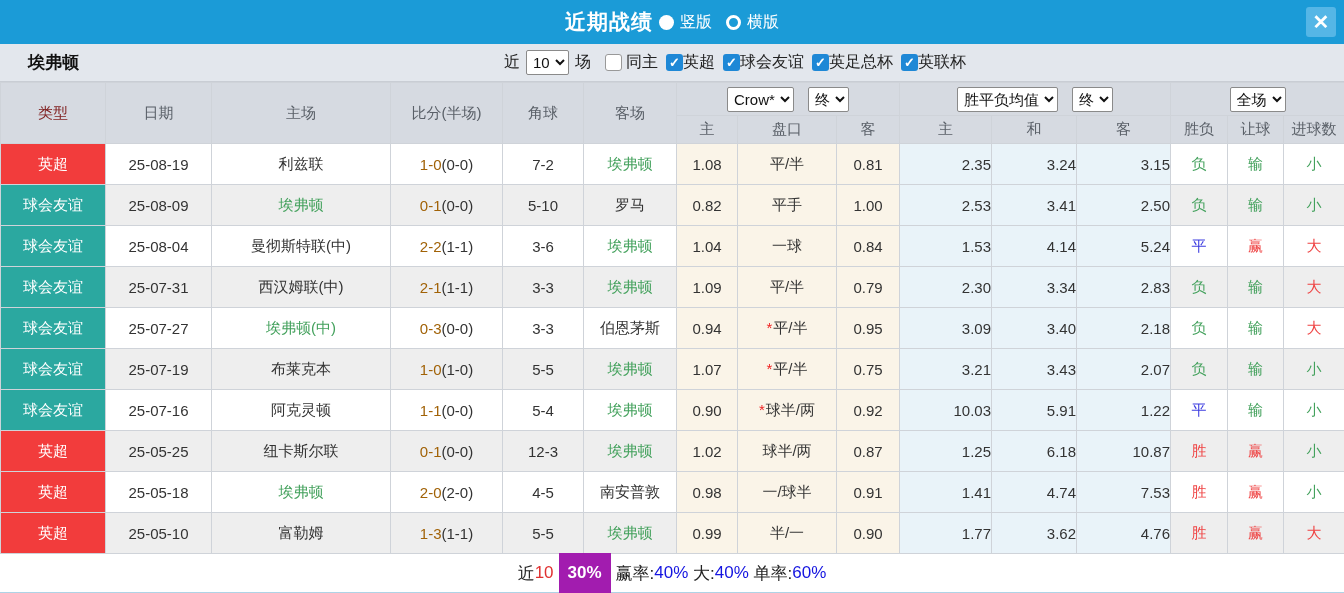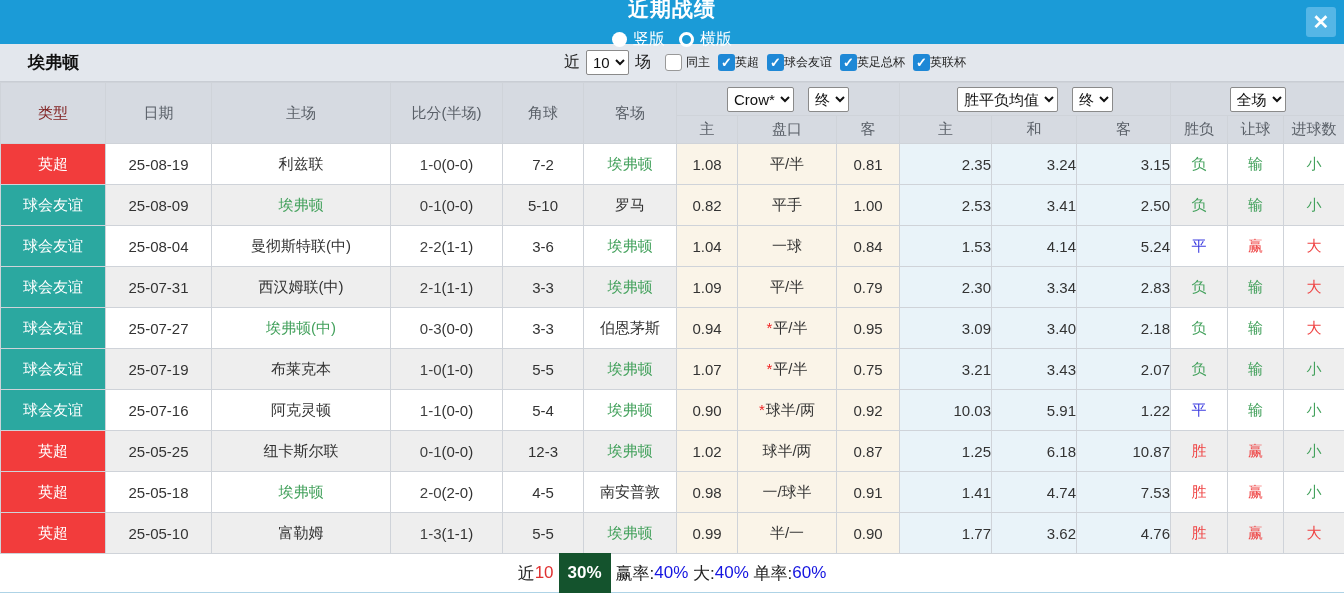--- a/index.html
+++ b/index.html
@@ -4,21 +4,21 @@
 <style>
   * { margin:0; padding:0; box-sizing:border-box; }
   body {
     width:1344px; height:593px; overflow:hidden;
     font-family:"Liberation Sans", sans-serif;
     background:#fff; color:#333;
   }
   
   .titlebar {
     height:44px; background:#1b9bd7; position:relative;
-    display:flex; align-items:center; justify-content:center; gap:6px;flex-direction:column;
+    display:flex; align-items:center; justify-content:center; gap:6px;
   }
   .titlebar .title { color:#fff; font-size:21px; font-weight:bold; letter-spacing:1px; }
   .radio-group { display:flex; align-items:flex-start; gap:14px; }
   .radio-item { display:flex; align-items:center; gap:6px; cursor:pointer; }
   .radio-dot { width:15px; height:15px; border-radius:50%; }
   .radio-dot.selected { background:#fff; }
   .radio-dot.unselected { background:transparent; border:3px solid #fff; }
   .radio-label { color:#fff; font-size:16px; }
   .close-btn {
     position:absolute; right:8px; top:7px; width:30px; height:30px;
@@ -39,56 +39,56 @@
     height:25px; background:#fff; border:1px solid #8a8a8a; border-radius:2px;
     padding:0 2px; color:#111;
   }
   .cbx {
     width:17px; height:17px; border-radius:3px; display:inline-flex;
     align-items:center; justify-content:center; font-size:13px; font-weight:bold;
     margin-left:8px; cursor:pointer; flex:none;
   }
   .cbx.checked { background:#1e88d6; color:#fff; }
   .cbx.unchecked { background:#fff; border:1px solid #999; color:transparent; margin-right:4px; }
-  .cbx-label { font-size:12px; color:#222; }
+  .cbx-label { font-size:16px; color:#222; }
   
   table { border-collapse:collapse; table-layout:fixed; width:1344px; }
   th, td {
     border:1px solid #cfd3d9; text-align:center; vertical-align:middle;
     font-size:15px; overflow:hidden; white-space:nowrap;
   }
   thead th { background:#d6dae1; color:#5a6068; font-weight:normal; }
   thead .ddrow th { height:33px; }
   thead .subrow th { height:28px; }
   th.type-head { color:#7f1d1d; }
   tbody tr { height:41px; }
   tbody tr:nth-child(odd)  { background:#ffffff; }
   tbody tr:nth-child(even) { background:#eeeeee; }
   td.bg-cream { background:#faf4e8;margin-left:42px; }
   td.bg-blue  { background:#e9f3f9;text-align:right; }
   td.td-type { color:#fff; font-size:15px; }
   .badge-red  { background:#f23c3c; }
   .badge-teal { background:#2ba8a0; }
-  .score { color:#404040; }
+  .score { color:#a16207; }
   .half  { color:#333; }
   .c-green { color:#43a15c; }
   .c-blue  { color:#3c3ce0; }
   .c-red   { color:#ef4444; }
   .star { color:#ef2222; margin-right:1px; }
   .dd-wrap { display:flex; align-items:center; justify-content:center; gap:14px; }
   
   .footer {
     height:40px; display:flex; align-items:center; justify-content:center;
     font-size:17px; border-bottom:2px solid #aed3e6; background:#fff;
   }
   .fseg { white-space:pre; }
   .fseg.black { color:#222; }
   .fseg.red   { color:#e03030; }
   .fseg.blue  { color:#1414e0; }
-  .fseg.greenbox { background:#14532d; color:#fff; font-weight:bold; padding:10px 9px; margin:0 5px; }
+  .fseg.greenbox { background:#a21caf; color:#fff; font-weight:bold; padding:10px 9px; margin:0 5px; }
 </style>
 </head>
 <body>
 
 <div class="titlebar">
   <span class="title">近期战绩</span>
   <span class="radio-group">
       <span class="radio-item">
         <span class="radio-dot selected"></span>
         <span class="radio-label">竖版</span>

